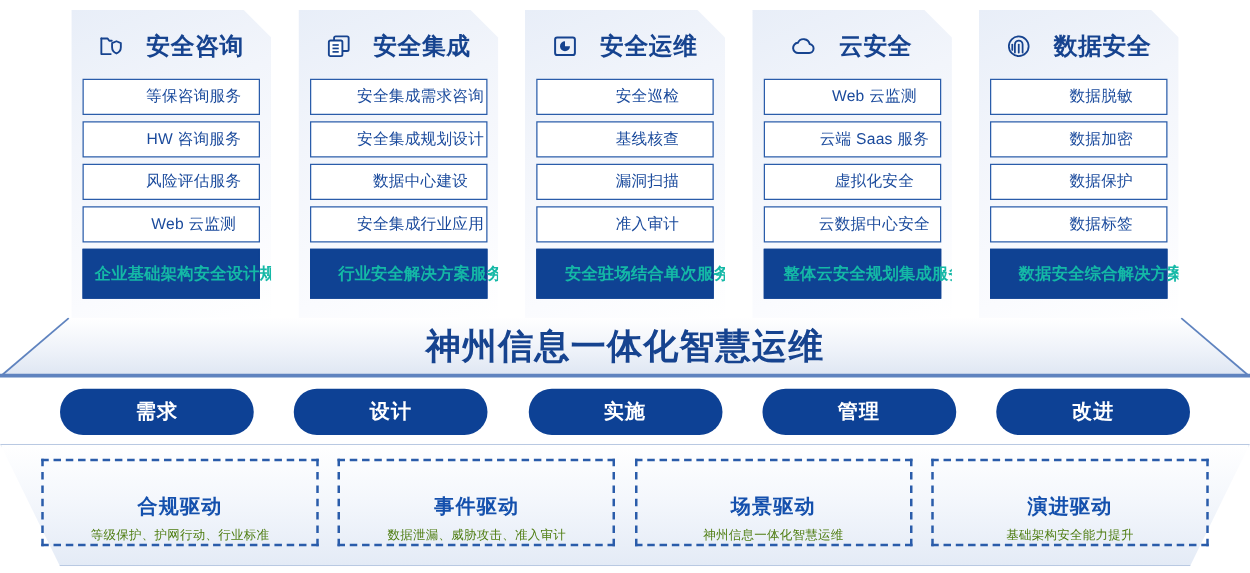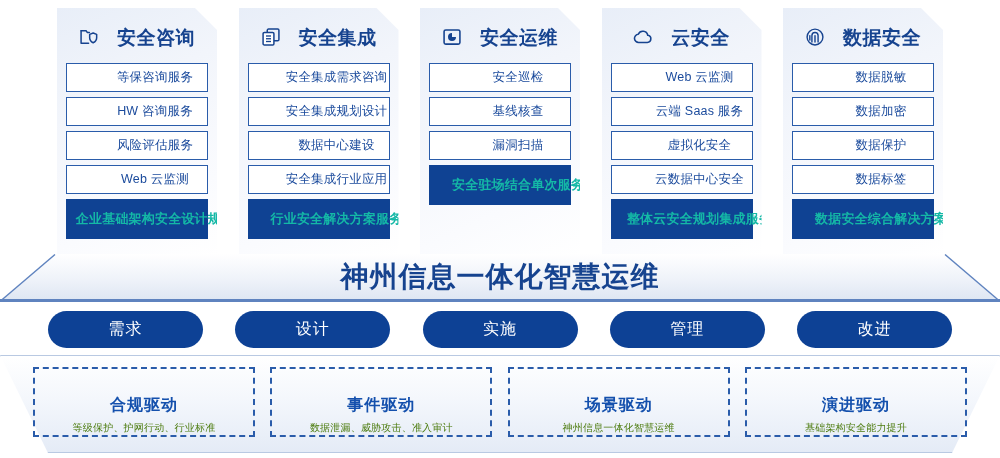--- a/index.html
+++ b/index.html
@@ -147,21 +147,21 @@
   .pill {
     width: 155px;
     height: 37px;
     border-radius: 19px;
     background: #0d4195;
     color: #ffffff;
     display: flex;
     align-items: center;
     justify-content: center;
     font-size: 16px;
-    font-weight: normal;
+    font-weight: bold;
     letter-spacing: 1px;
   }
 
   
   .bottom-band {
     position: absolute;
     left: 0;
     top: 355px;
     width: 1000px;
     height: 98px;
@@ -258,20 +258,21 @@
       <div class="card-header">
         <svg class="hdr-icon" viewBox="0 0 24 24">
           <rect x="2.5" y="3.5" width="19" height="17" rx="2" fill="none" stroke="#16438f" stroke-width="1.9"></rect>
           <path d="M12 7.2a4.8 4.8 0 1 0 4.8 4.8H12z" fill="#16438f"></path>
         </svg>
         <div class="card-title">安全运维</div>
       </div>
       <div class="item">安全巡检</div>
       <div class="item">基线核查</div>
       <div class="item">漏洞扫描</div>
+      <div class="item">准入审计</div>
       <div class="item summary">
         <span>安全驻场结合</span>
         <span>单次服务</span>
       </div>
     </div>
 
     <div class="card">
       <div class="card-header">
         <svg class="hdr-icon" viewBox="0 0 24 24">
           <path d="M7 18.5h10.2a4.3 4.3 0 0 0 .5-8.56 6 6 0 0 0-11.36-1.2A4.45 4.45 0 0 0 7 18.5z" fill="none" stroke="#16438f" stroke-width="1.9" stroke-linejoin="round"></path>

